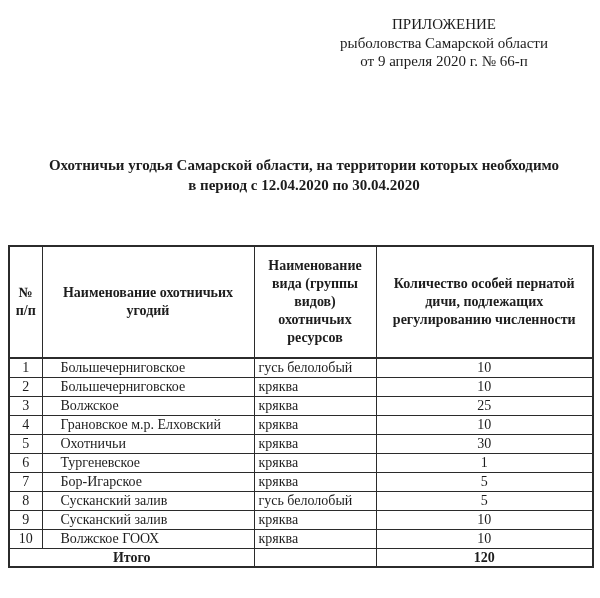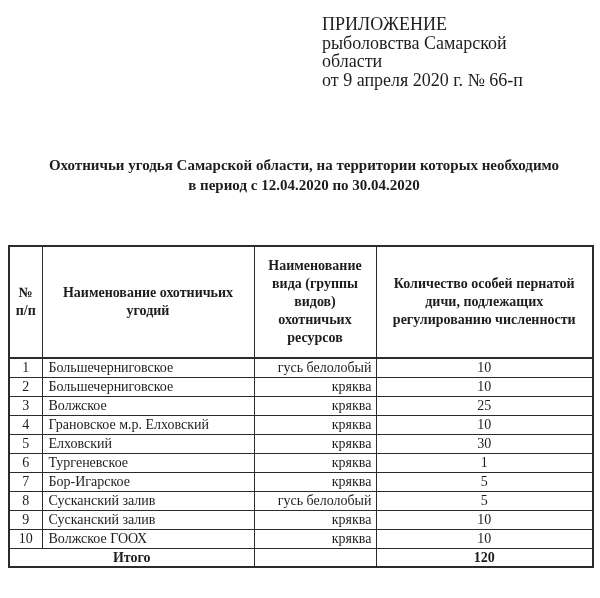--- a/index.html
+++ b/index.html
@@ -14,21 +14,22 @@
     background: #ffffff;
     color: #1d1d1d;
     font-family: "Liberation Serif", serif;
     overflow: hidden;
   }
   .appendix {
     position: absolute;
     top: 15px;
     right: 34px;
     width: 244px;
-    font-size: 18px;
+    text-align: center;
+    font-size: 15px;
     line-height: 18.5px;
   }
   .doc-title {
     position: absolute;
     top: 156px;
     left: 4px;
     width: 600px;
     text-align: center;
     font-weight: bold;
     font-size: 15px;
@@ -59,22 +60,22 @@
     border-bottom-width: 2px;
   }
   .reg-table thead tr { height: 112px; }
   .reg-table tbody tr { height: 19px; }
   .reg-table td {
     padding: 0 4px;
     vertical-align: middle;
     line-height: 17px;
   }
   .c-num    { text-align: center; margin-top: 35px; }
-  td.c-ground { text-align: left; padding-left: 6px; }
-  .c-species { text-align: right; }
+  td.c-ground { text-align: left; padding-left: 18px; }
+  .c-species { text-align: left; }
   .c-count   { text-align: center; }
   .total-row { height: 22px; font-weight: bold; padding-left: 19px; }
   .total-row td { font-weight: bold; }
   .total-label { text-align: center; }
 </style>
 </head>
 <body>
 
 <div class="page">
 
@@ -124,21 +125,21 @@
         <td class="c-count">25</td>
       </tr>
       <tr>
         <td class="c-num">4</td>
         <td class="c-ground">Грановское м.р. Елховский</td>
         <td class="c-species">кряква</td>
         <td class="c-count">10</td>
       </tr>
       <tr>
         <td class="c-num">5</td>
-        <td class="c-ground">Елховский</td>
+        <td class="c-ground">Охотничьи</td>
         <td class="c-species">кряква</td>
         <td class="c-count">30</td>
       </tr>
       <tr>
         <td class="c-num">6</td>
         <td class="c-ground">Тургеневское</td>
         <td class="c-species">кряква</td>
         <td class="c-count">1</td>
       </tr>
       <tr>

